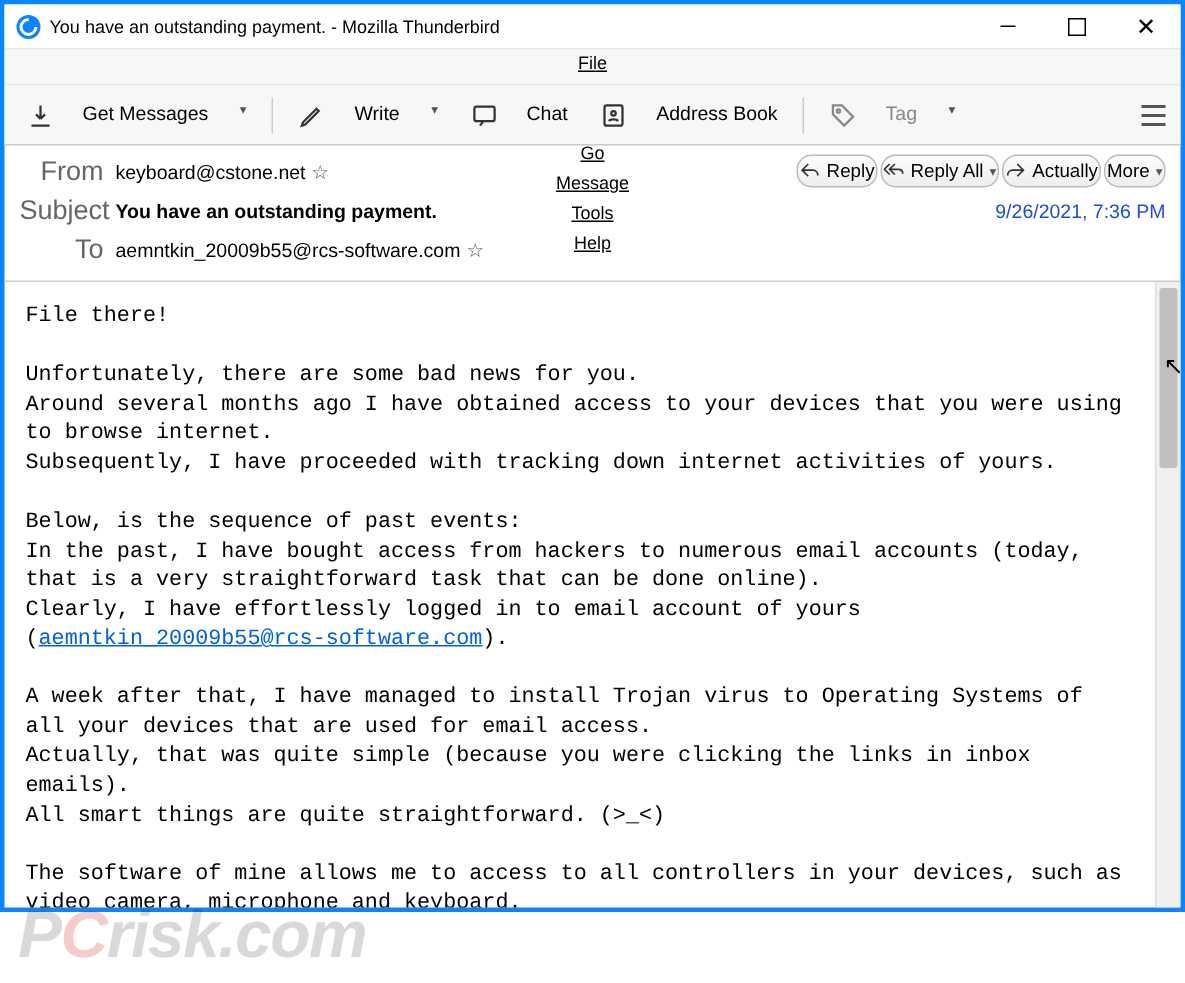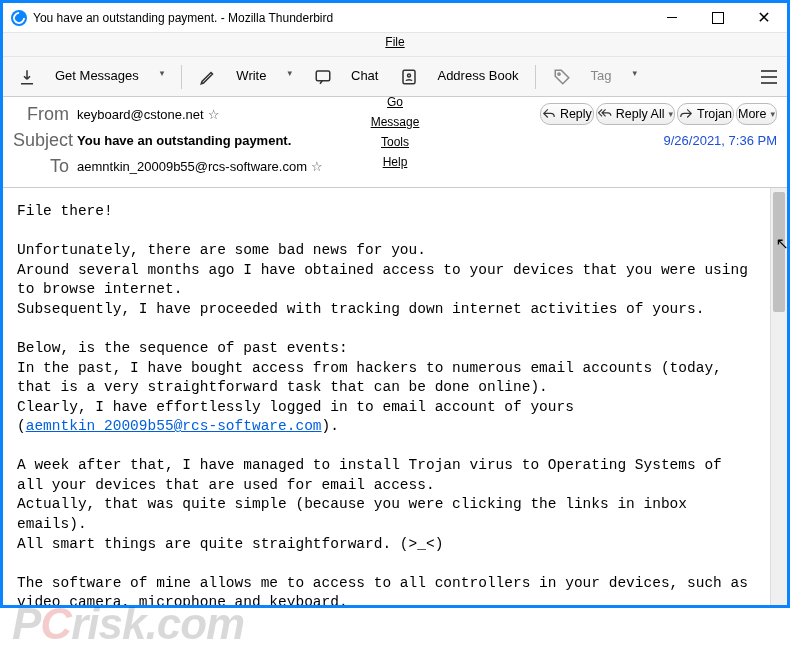--- a/index.html
+++ b/index.html
@@ -135,21 +135,21 @@
           <svg width="14" height="14" viewBox="0 0 24 24" fill="none" stroke="#333" stroke-width="2">
               <path d="M7 4L1 10l6 6M13 4l-6 6 6 6M7 10h10c3 0 5 2 5 5"></path>
             </svg>
           <span>Reply All</span>
           <span class="caret">▾</span>
         </div>
         <div class="action-btn">
           <svg width="14" height="14" viewBox="0 0 24 24" fill="none" stroke="#333" stroke-width="2">
               <path d="M14 4l7 7-7 7M21 11H9c-4 0-6 3-6 6"></path>
             </svg>
-          <span>Trojan</span>
+          <span>Actually</span>
         </div>
         <div class="action-btn">
           <span>More</span>
           <span class="caret">▾</span>
         </div>
       </div>
     </div>
     <div class="header-row">
       <div class="header-label">Subject</div>
       <div class="header-val">

